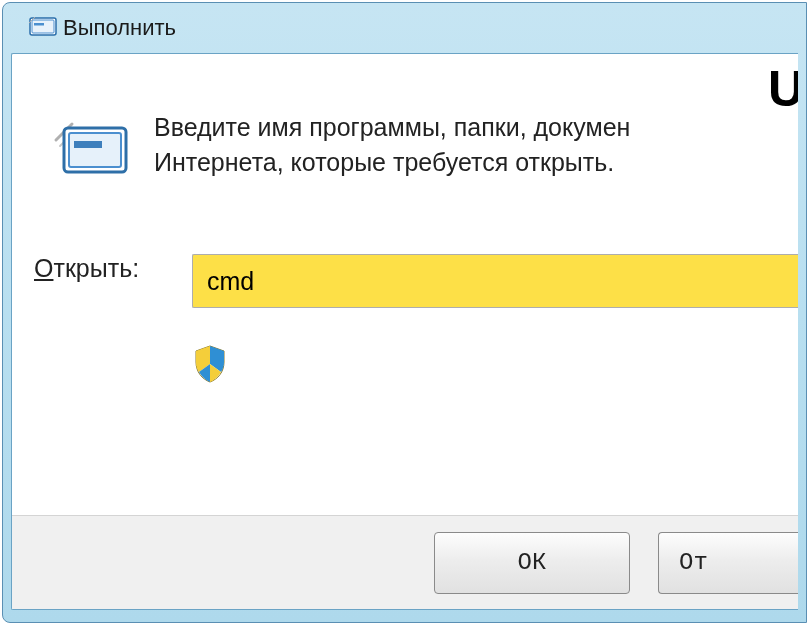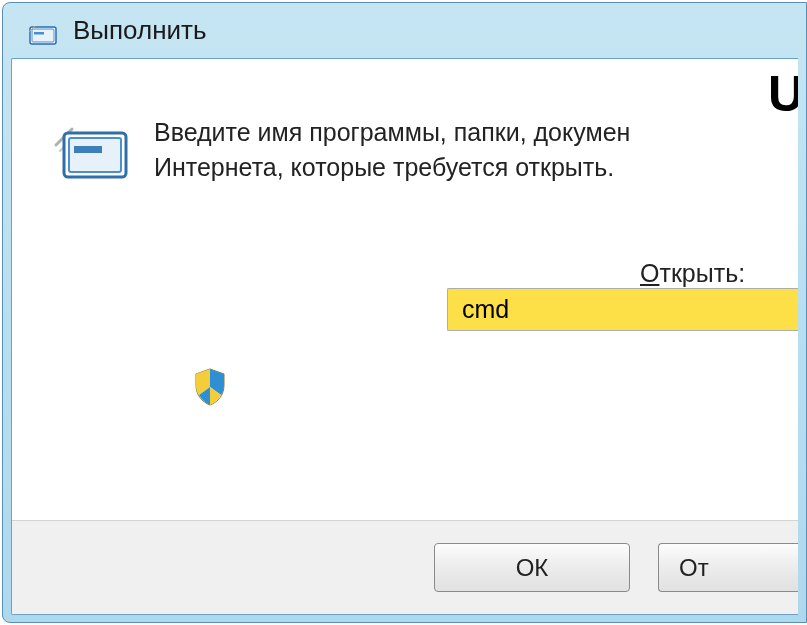--- a/index.html
+++ b/index.html
@@ -22,24 +22,24 @@
       right: 0;
       bottom: 2px;
       background: linear-gradient(180deg, #c6e5f3 0%, #b8dff0 50%, #aed9ec 100%);
       border: 1px solid #5a8fb3;
       border-radius: 8px 0 0 8px;
       padding: 8px;
       overflow: hidden;
     }
     .titlebar {
       display: flex;
-      align-items: flex-end;
-      gap: 16px;
+      align-items: flex-start;
+      gap: 6px;
       padding: 4px 12px 12px 18px;
-      font-size: 26px;
+      font-size: 22px;
       color: #1a1a1a;
     }
     .titlebar-icon svg {
       width: 28px;
       height: 22px;
       display: block;
     }
     .client-area {
       background: #ffffff;
       border: 1px solid #6aa3c5;
@@ -75,24 +75,23 @@
       position: absolute;
       top: 6px;
       right: -6px;
       font-size: 50px;
       font-weight: 700;
       color: #000;
       font-family: Arial, sans-serif;
     }
     .input-row {
       display: flex;
-      align-items: flex-end;
+      align-items: flex-start;
       padding: 18px 0 16px 22px;
       margin-top: 36px;
-      flex-direction: column;
     }
     .input-label {
       font-size: 25px;
       color: #222;
       width: 158px;
       flex-shrink: 0;
     }
     .input-label .accel {
       text-decoration: underline;
     }
@@ -135,26 +134,26 @@
       border-top: 1px solid #d4d4d4;
       display: flex;
       align-items: center;
       justify-content: flex-end;
       padding-right: 0;
       gap: 28px;
       overflow: hidden;
     }
     .win-button {
       min-width: 196px;
-      height: 49px;
+      height: 62px;
       background: linear-gradient(180deg, #fdfdfd 0%, #ededed 45%, #e1e1e1 100%);
       border: 1px solid #8a8a8a;
       border-radius: 4px;
       font-size: 24px;
-      font-family: Liberation Sans, sans-serif;
+      font-family: Liberation Mono, monospace;
       color: #222;
       cursor: pointer;
       padding: 0 20px;
     }
     .win-button:last-child {
       min-width: 140px;
       border-right: none;
       border-top-right-radius: 0;
       border-bottom-right-radius: 0;
       text-align: left;

